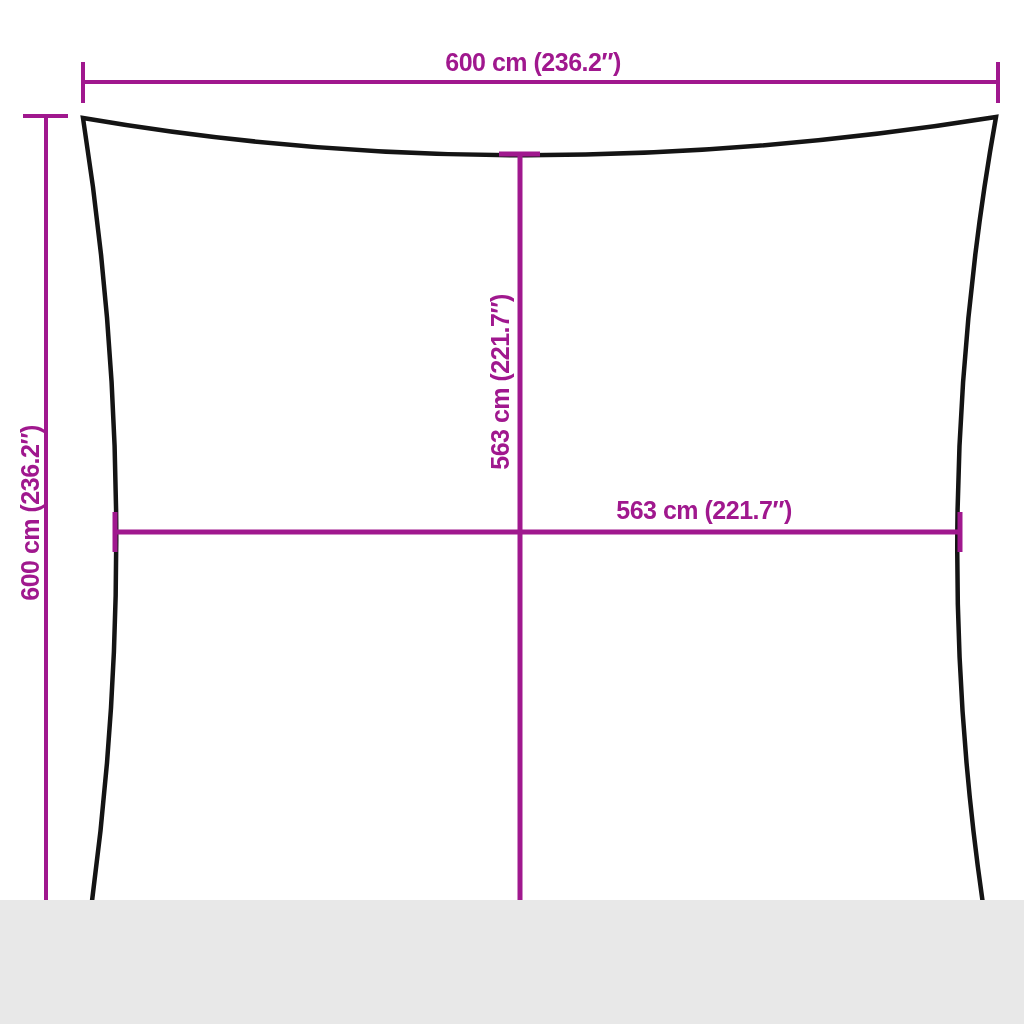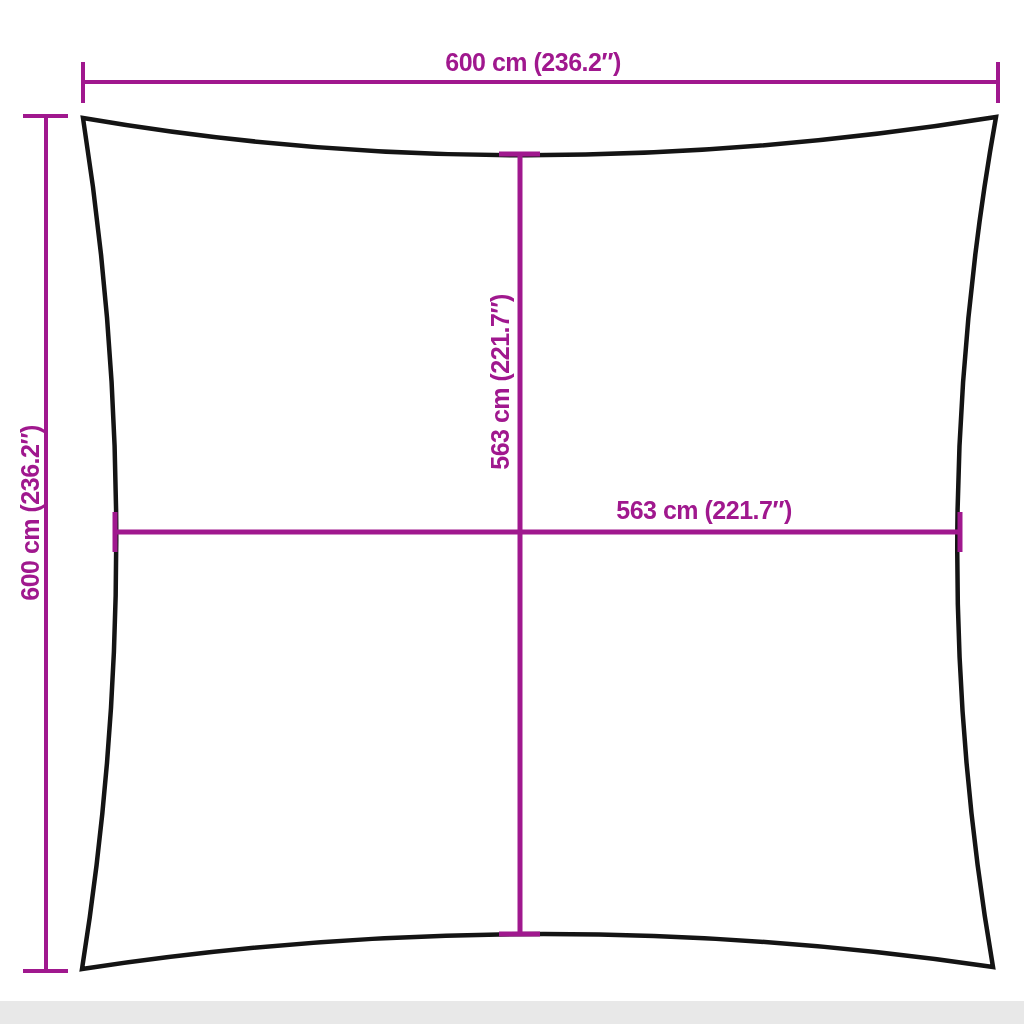--- a/index.html
+++ b/index.html
@@ -5,21 +5,21 @@
   :root {
     --dim-color: #a0188e;
     --outline-color: #141414;
     --bg-color: #ffffff;
   }
   * { margin: 0; padding: 0; box-sizing: border-box; }
   html, body { background: #e8e8e8; }
   #canvas {
     position: relative;
     width: 1024px;
-    height: 1001px;
+    height: 900px;
     background: var(--bg-color);
     font-family: "Liberation Sans", "DejaVu Sans", sans-serif;
     overflow: hidden;
   }
   #diagram-svg {
     position: absolute;
     inset: 0;
     width: 1024px;
     height: 1024px;
   }

